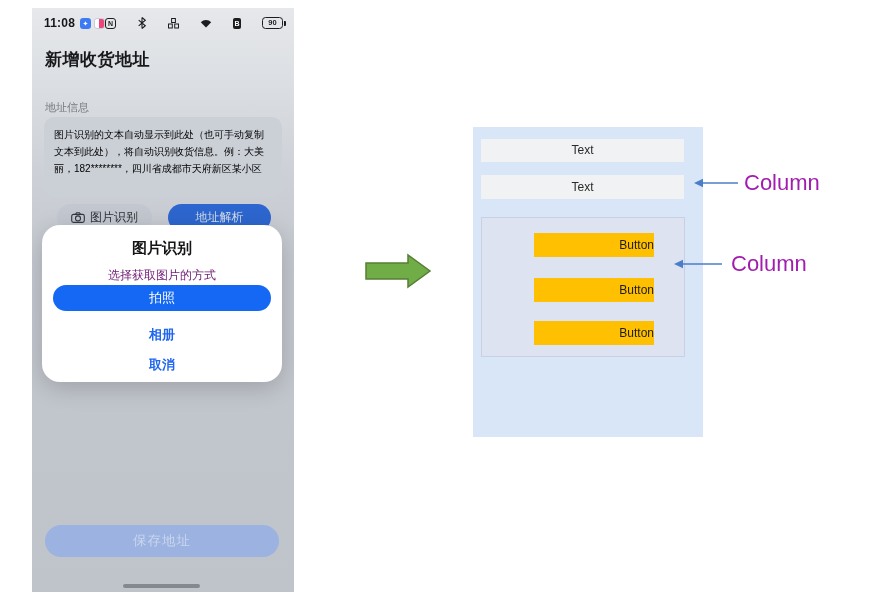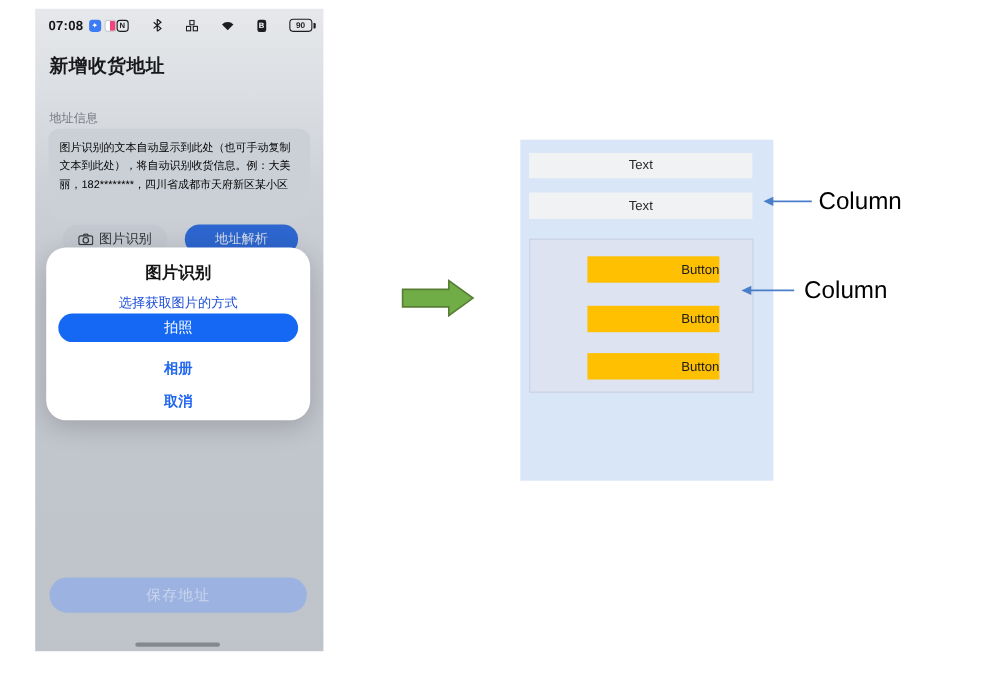--- a/index.html
+++ b/index.html
@@ -34,51 +34,51 @@
 
   .btn-row { position:absolute; left:0; top:196px; width:100%; height:30px; }
   .pill { position:absolute; height:27px; border-radius:13.5px; display:flex; align-items:center; justify-content:center; font-size:12px; }
   .pill.recognize { left:25px; width:95px; background:#c3c8d0; color:#2f3339; gap:5px; }
   .pill.parse { left:136px; width:103px; background:#2d66cf; color:#d5dde9; }
 
   
   .dialog { position:absolute; left:10px; top:217px; width:240px; height:157px; background:#ffffff;
     border-radius:18px; box-shadow:0 6px 24px rgba(0,0,0,.18); z-index:5; }
   .dialog-title { position:absolute; left:0; top:14px; width:100%; text-align:center; font-size:15px; font-weight:bold; color:#141414; }
-  .dialog-sub { position:absolute; left:0; top:42px; width:100%; text-align:center; font-size:12px; color:#1d4ed8; }
+  .dialog-sub { position:absolute; left:0; top:42px; width:100%; text-align:center; font-size:12px; color:#701a75; }
   .dialog-primary { position:absolute; left:11px; top:60px; width:218px; height:26px; border-radius:13px;
     background:#1568f3; color:#ffffff; font-size:13px; display:flex; align-items:center; justify-content:center; }
   .dialog-link { position:absolute; left:0; width:100%; text-align:center; font-size:13px; font-weight:bold; color:#1f66f0; }
   .link-album { top:101px; } .link-cancel { top:131px; }
 
   .save-btn { position:absolute; left:13px; top:517px; width:234px; height:32px; border-radius:16px;
     background:#9cb2e0; color:#c9d5ee; font-size:13.5px; display:flex; align-items:center; justify-content:center; letter-spacing:1px; }
   .home-indicator { position:absolute; left:91px; top:576px; width:77px; height:4px; border-radius:2px; background:#85898f; }
 
   
   #diagram-panel { position:absolute; left:473px; top:127px; width:230px; height:310px; background:#d9e6f7; }
   .d-textbox { position:absolute; left:8px; width:203px; background:#f1f2f3; text-align:center; color:#2a2a2a; font-size:12px; }
   .d-text1 { top:12px; height:23px; line-height:23px; }
   .d-text2 { top:48px; height:24px; line-height:24px; }
   .d-subpanel { position:absolute; left:8px; top:90px; width:204px; height:140px; background:#dde3f1; border:1px solid #c8d1e3; }
   .d-button { position:absolute; left:52px; width:120px; height:24px; background:#fec000; color:#1c1c1c;
     font-size:12px; text-align:right; line-height:24px; }
   .d-btn1 { top:15px; } .d-btn2 { top:60px; } .d-btn3 { top:103px; }
 
-  .column-label { position:absolute; font-size:22px; color:#000000; }
+  .column-label { position:absolute; font-size:22px; color:#a21caf; }
   .col-label-1 { left:744px; top:170px; }
   .col-label-2 { left:731px; top:251px; }
 </style>
 </head>
 <body>
 
 <div id="phone">
 
   <div class="statusbar">
-    <span class="sb-time">07:08</span>
+    <span class="sb-time">11:08</span>
     <span class="sb-left-icons">
       <span class="mini-app blue">✦</span>
       <span class="mini-app pink"></span>
     </span>
     <span class="sb-right">
       <span class="nfc-box">N</span>
       <svg width="10" height="12" viewBox="0 0 10 12">
         <path d="M5 0.5 L5 11.5 M5 0.5 L8.3 3.2 L1.7 8.8 M5 11.5 L8.3 8.8 L1.7 3.2" stroke="#1b1d1f" stroke-width="1.1" fill="none"></path>
       </svg>
       <svg width="11" height="11" viewBox="0 0 11 11">

